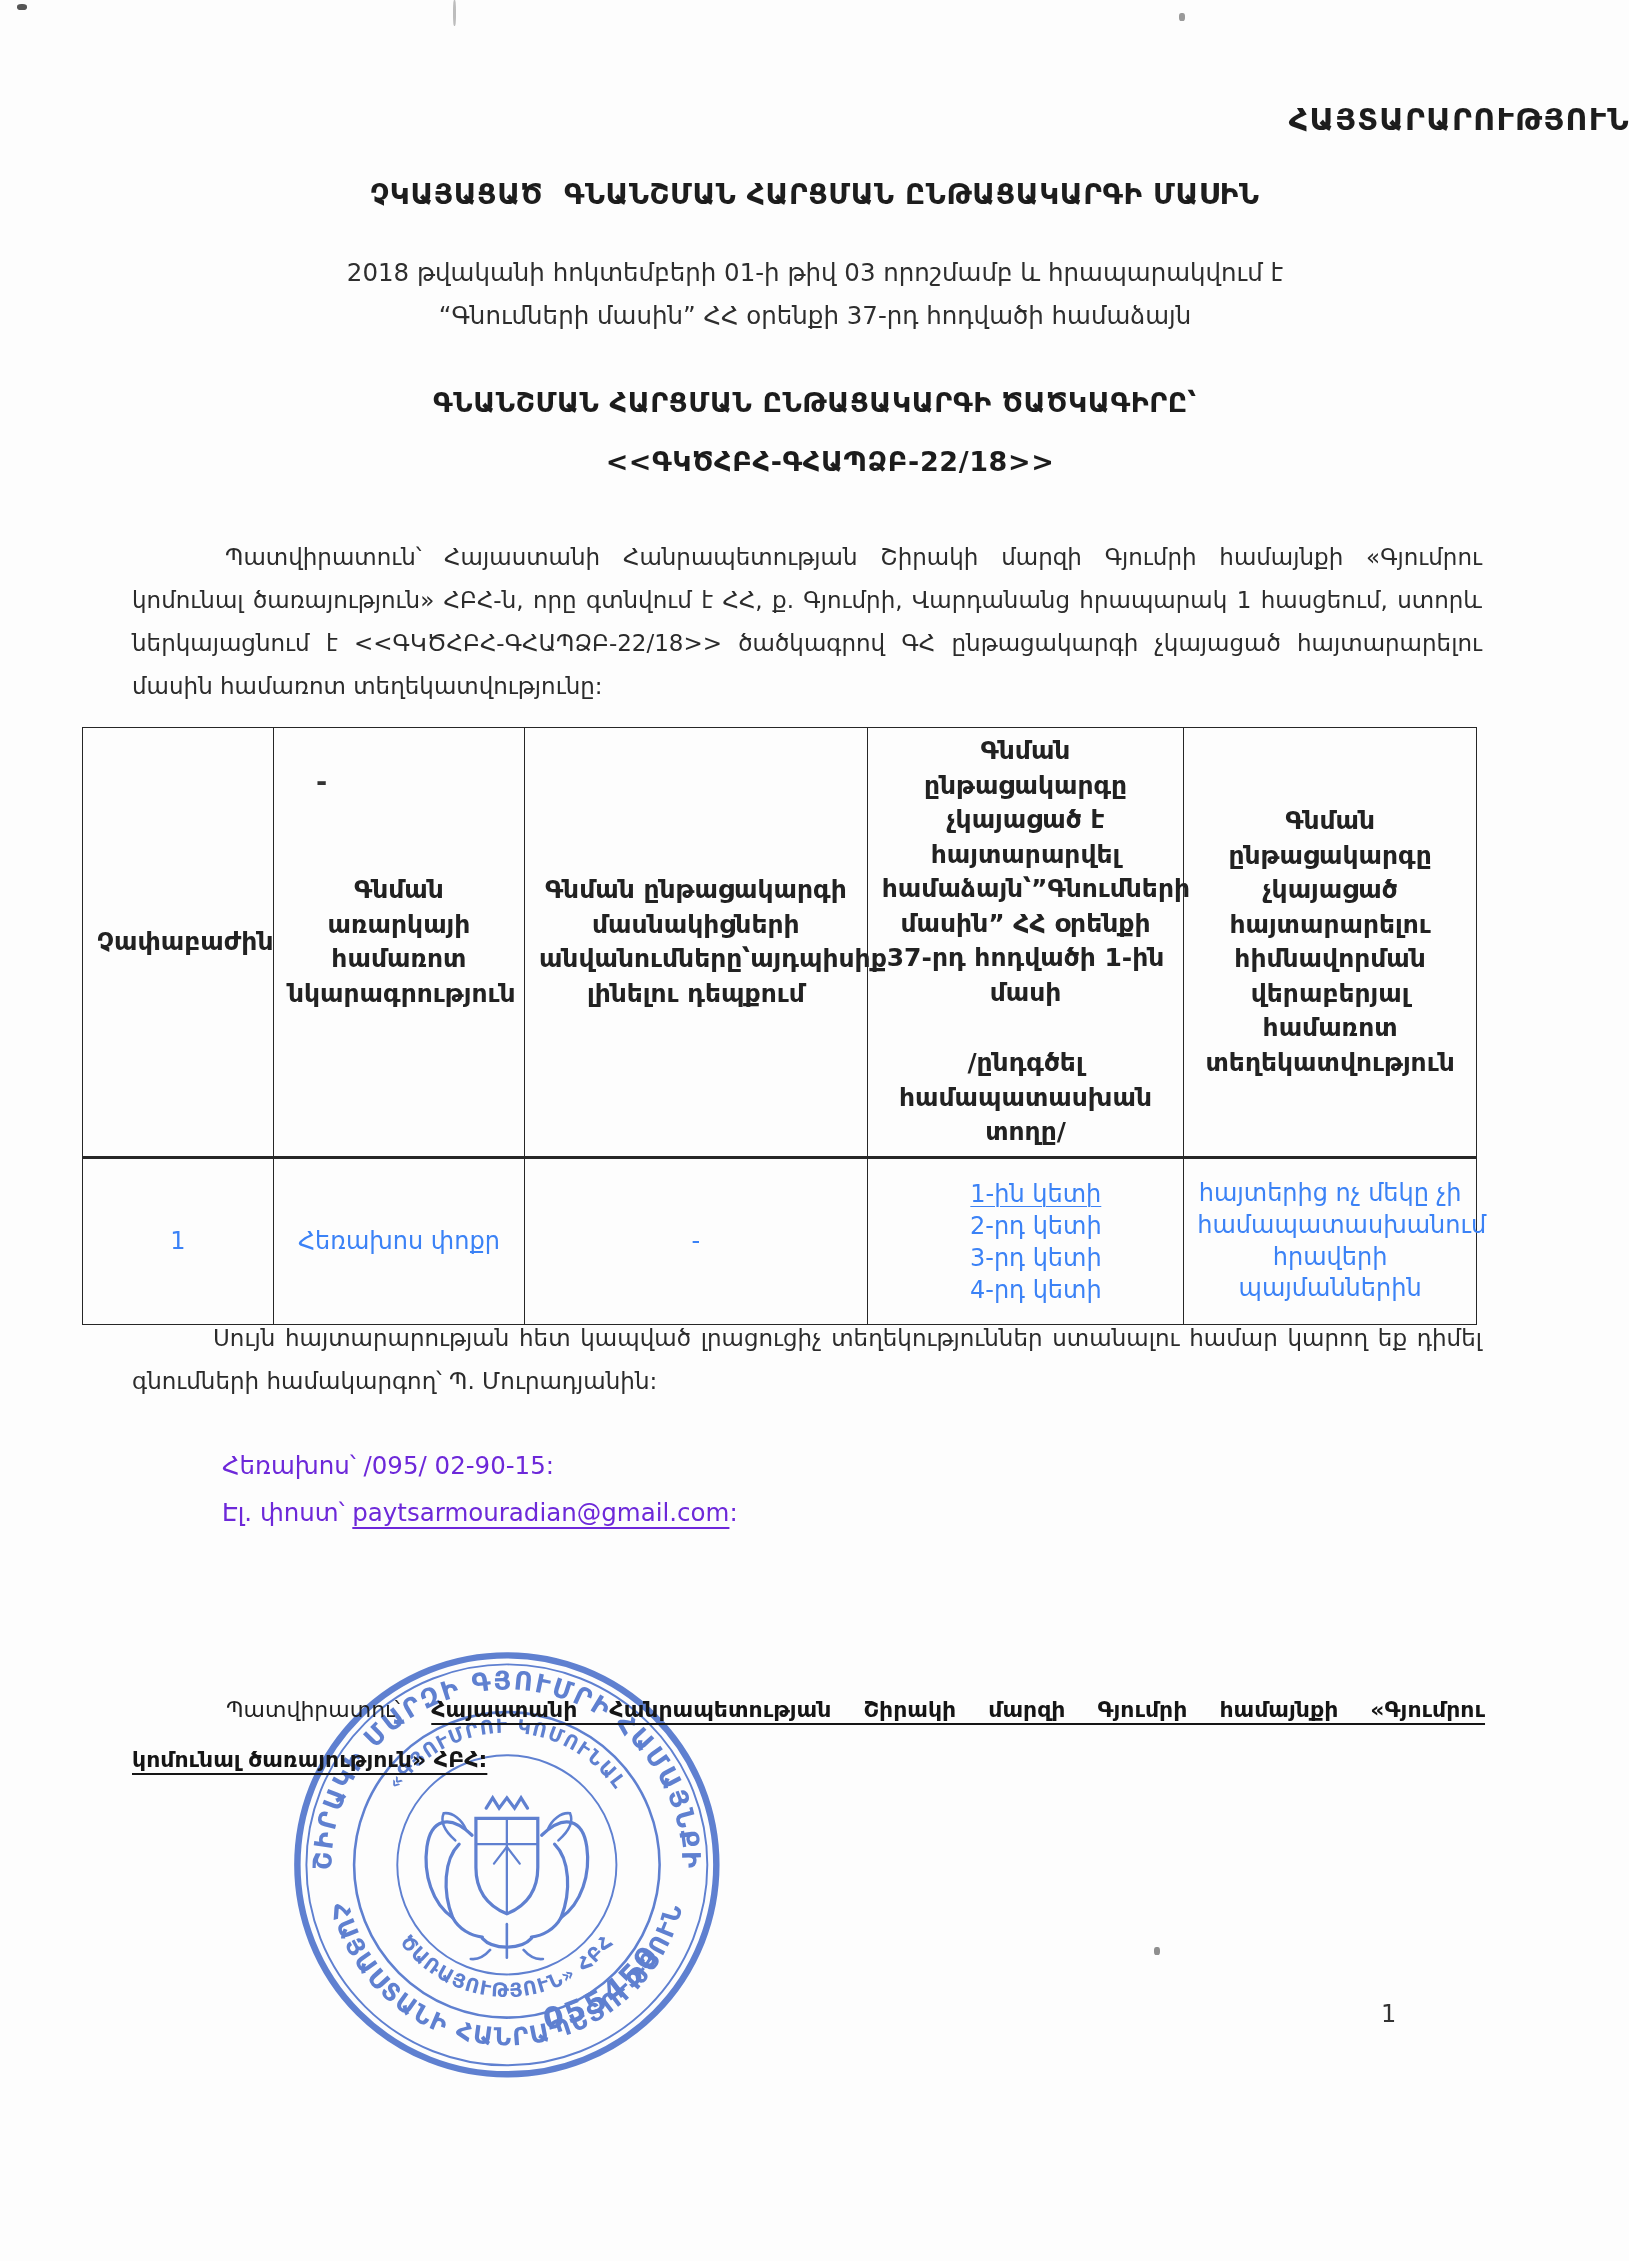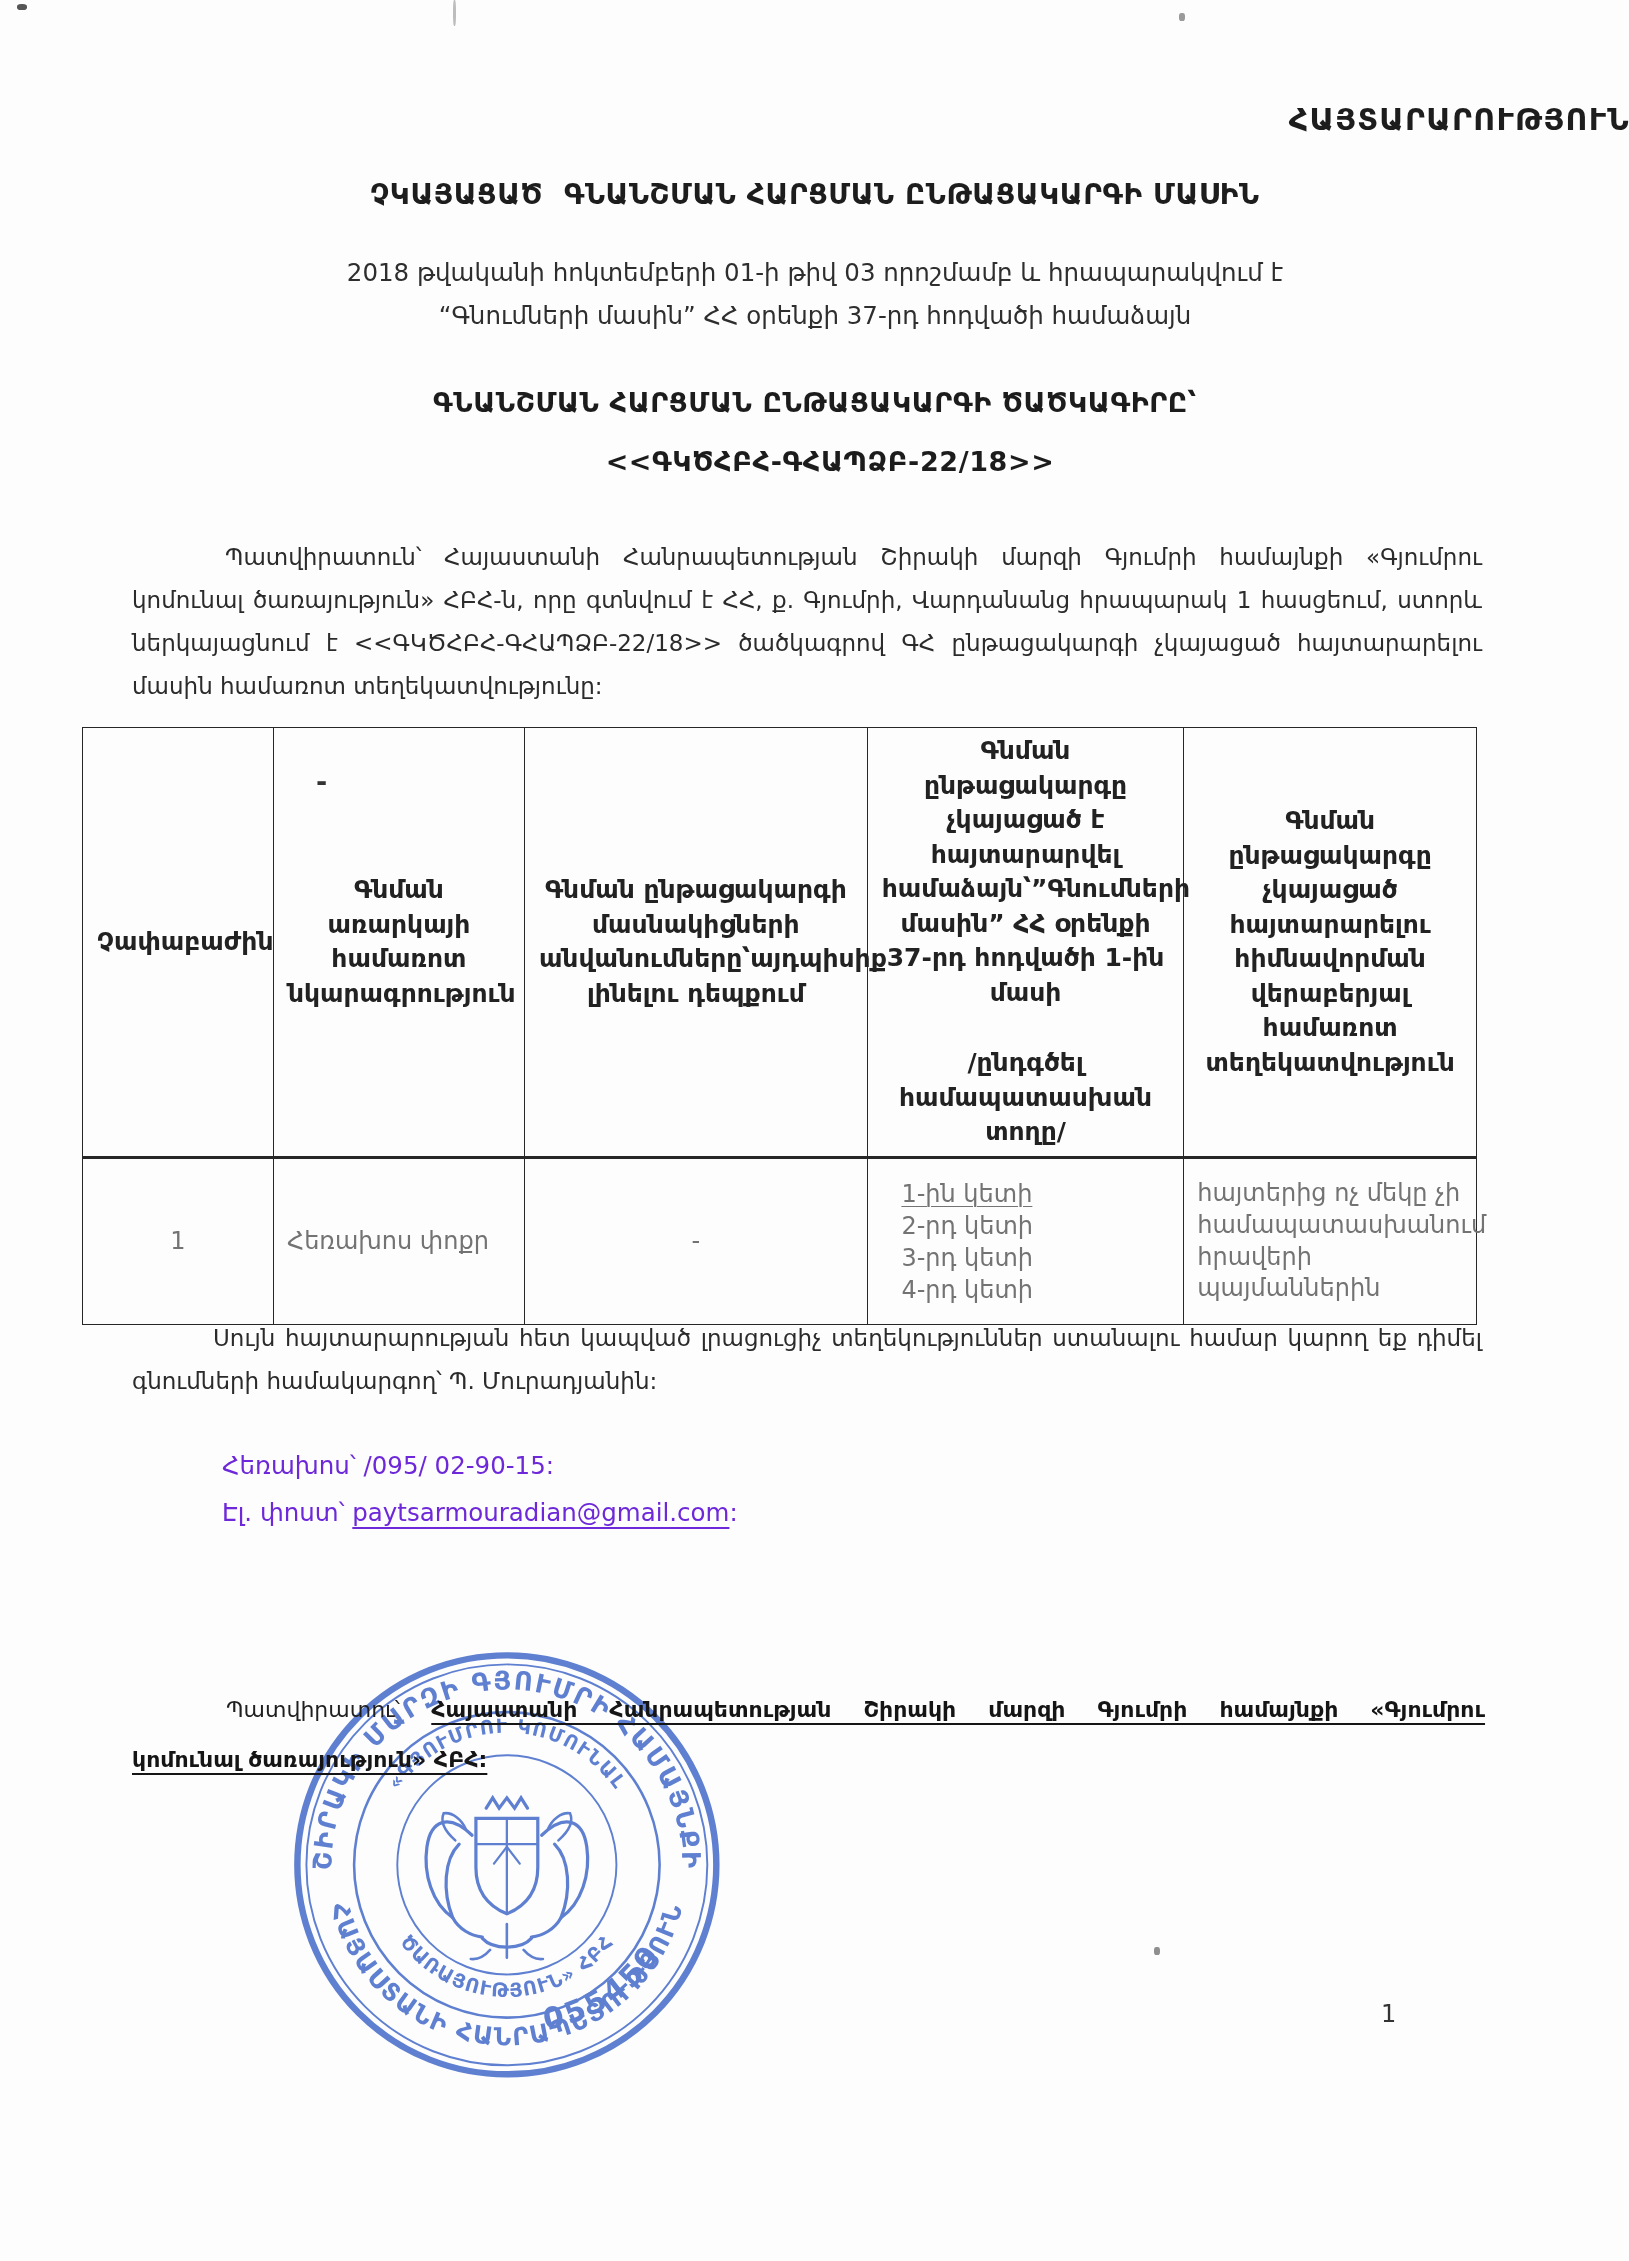--- a/index.html
+++ b/index.html
@@ -25,22 +25,22 @@
 
   .table-wrap{left:82px;top:727px;width:1395px;}
   table.main{border-collapse:collapse;width:100%;table-layout:fixed;}
   table.main, table.main th, table.main td{border:1.9px solid #272727;}
   table.main th{
     height:387px;vertical-align:middle;text-align:center;
     font-size:25px;font-weight:bold;line-height:1.38;color:#222;
     padding:6.4px 14px;border-bottom-width:3.9px;
   }
   table.main td{
-    height:135px;vertical-align:middle;font-size:24px;color:#737373;
-    padding:15px 13px;line-height:1.32;
+    height:135px;vertical-align:middle;font-size:24px;color:#3b82f6;
+    padding:15px 13px;line-height:1.32;text-align:center;
   }
   .td-center{text-align:center;}
   .points div{padding-left:20.6px;line-height:32px;}
   .pt-underline{text-decoration:underline;text-decoration-thickness:1.3px;text-underline-offset:3.9px;}
   .note-gap{margin-top:36px;}
 
   .addinfo{left:132px;top:1317px;width:1350px;}
   .indent2{padding-left:81px;}
 
   .contact{font-size:24.5px;color:#6d28d9;left:222px;}

